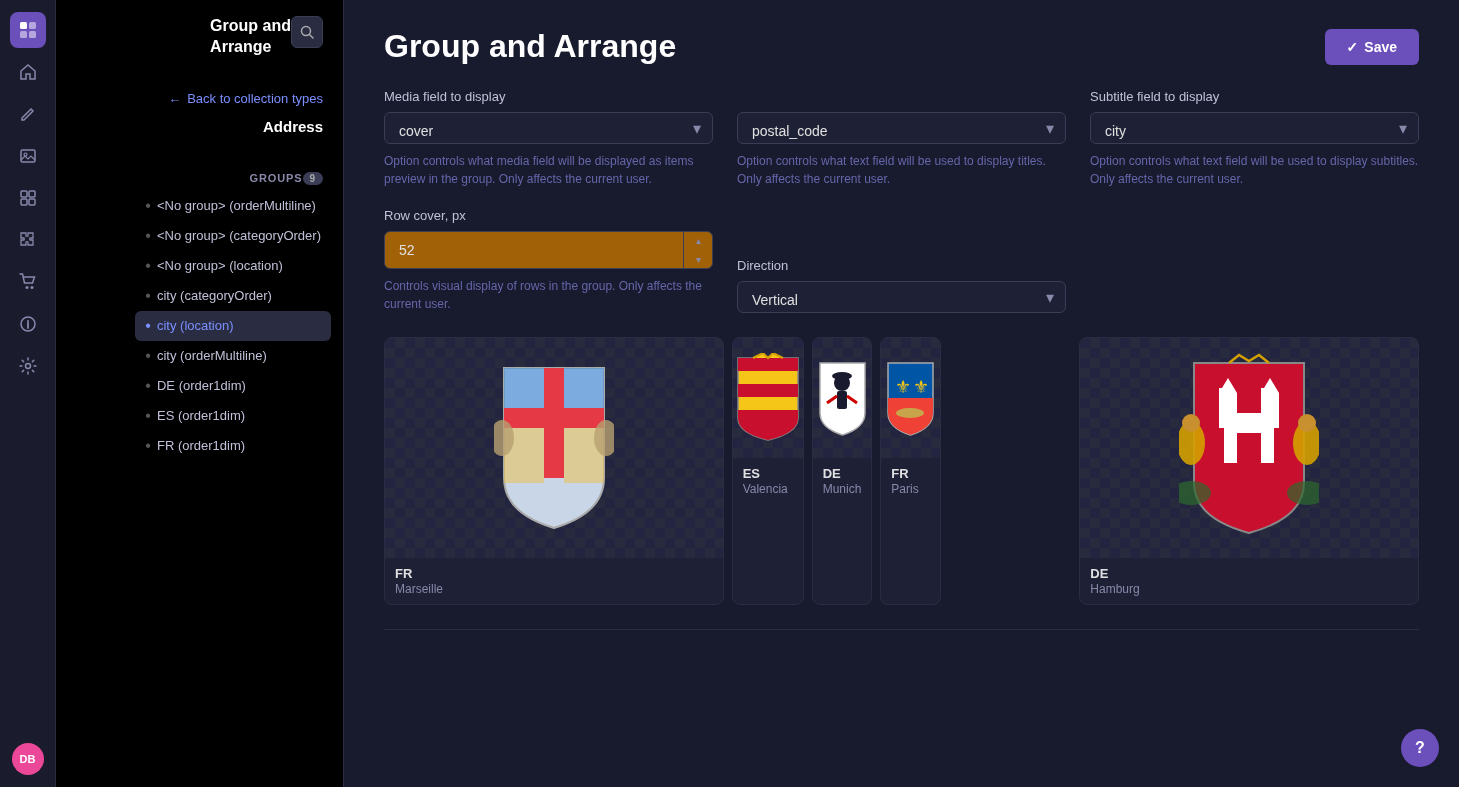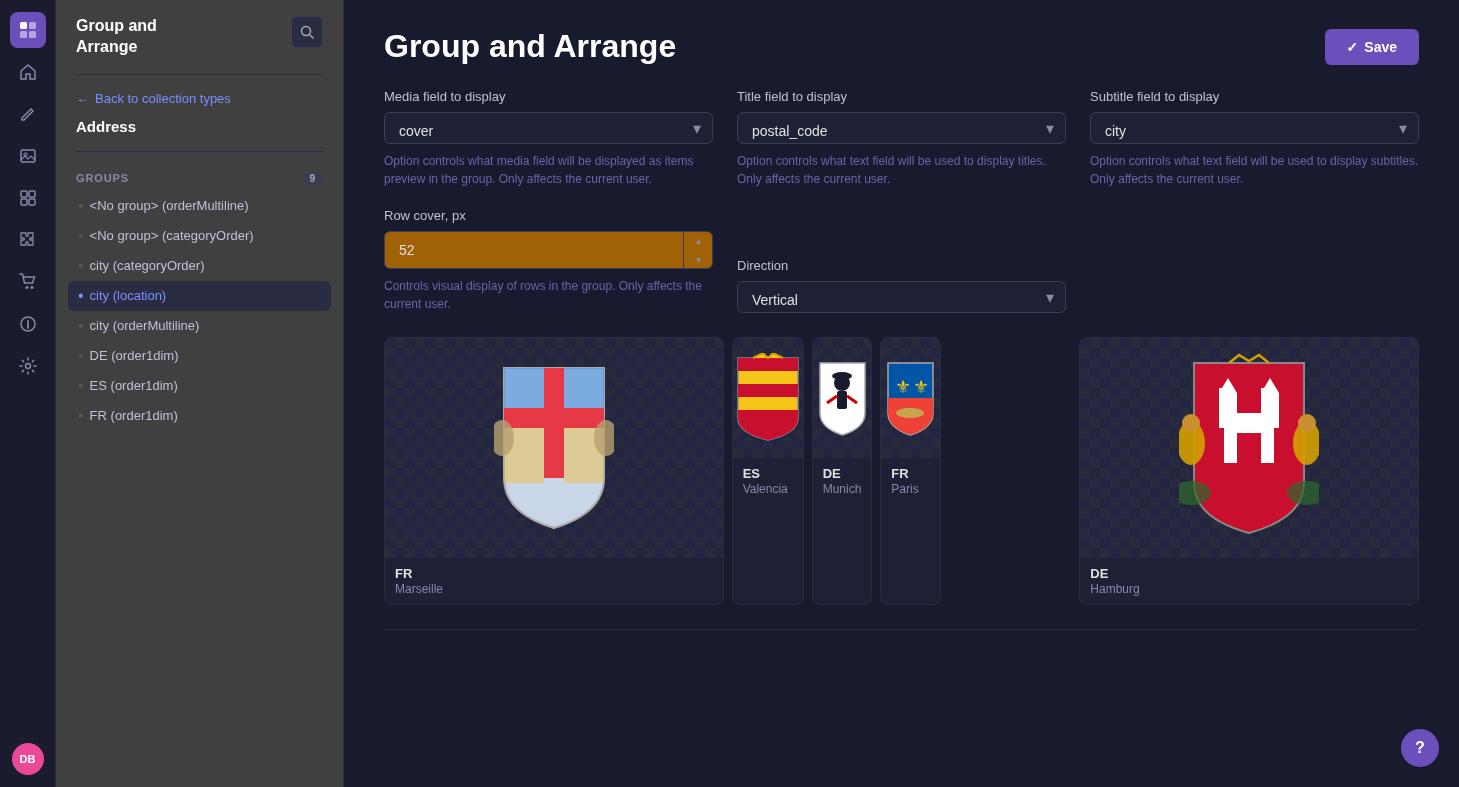--- a/index.html
+++ b/index.html
@@ -46,26 +46,27 @@
       align-items: center;
       justify-content: center;
       font-size: 11px;
       font-weight: bold;
       margin-top: auto;
     }
 
     
     .sidebar {
       width: 288px;
-      background: #404040;
+      background: #000000;
       border-right: 1px solid #2a2d42;
       display: flex;
       flex-direction: column;
       flex-shrink: 0;
       overflow-y: auto;
+      align-items: flex-end;
     }
     .sidebar-header {
       padding: 16px 20px 8px;
       display: flex;
       justify-content: space-between;
       align-items: flex-start;
     }
     .sidebar-title {
       font-size: 16px;
       font-weight: 700;
@@ -418,20 +419,21 @@
   </a>
   <div class="section-header">Address</div>
   <div class="sidebar-divider"></div>
   <div class="section-label">
     <span>GROUPS</span>
     <span class="section-badge">9</span>
   </div>
   <ul class="group-list">
     <li class="group-item">&lt;No group&gt; (orderMultiline)</li>
     <li class="group-item">&lt;No group&gt; (categoryOrder)</li>
+    <li class="group-item">&lt;No group&gt; (location)</li>
     <li class="group-item">city (categoryOrder)</li>
     <li class="group-item active">city (location)</li>
     <li class="group-item">city (orderMultiline)</li>
     <li class="group-item">DE (order1dim)</li>
     <li class="group-item">ES (order1dim)</li>
     <li class="group-item">FR (order1dim)</li>
   </ul>
 </div>
 
 <div class="main">
@@ -450,21 +452,20 @@
         <label class="control-label">Media field to display</label>
         <div class="select-wrapper">
           <select>
             <option>cover</option>
           </select>
           <span class="select-arrow">▾</span>
         </div>
         <p class="control-hint">Option controls what media field will be displayed as items preview in the group. Only affects the current user.</p>
       </div>
       <div class="control-group">
-        <label class="control-label">Title field to display</label>
         <div class="select-wrapper">
           <select>
             <option>postal_code</option>
           </select>
           <span class="select-arrow">▾</span>
         </div>
         <p class="control-hint">Option controls what text field will be used to display titles. Only affects the current user.</p>
       </div>
       <div class="control-group">
         <label class="control-label">Subtitle field to display</label>

